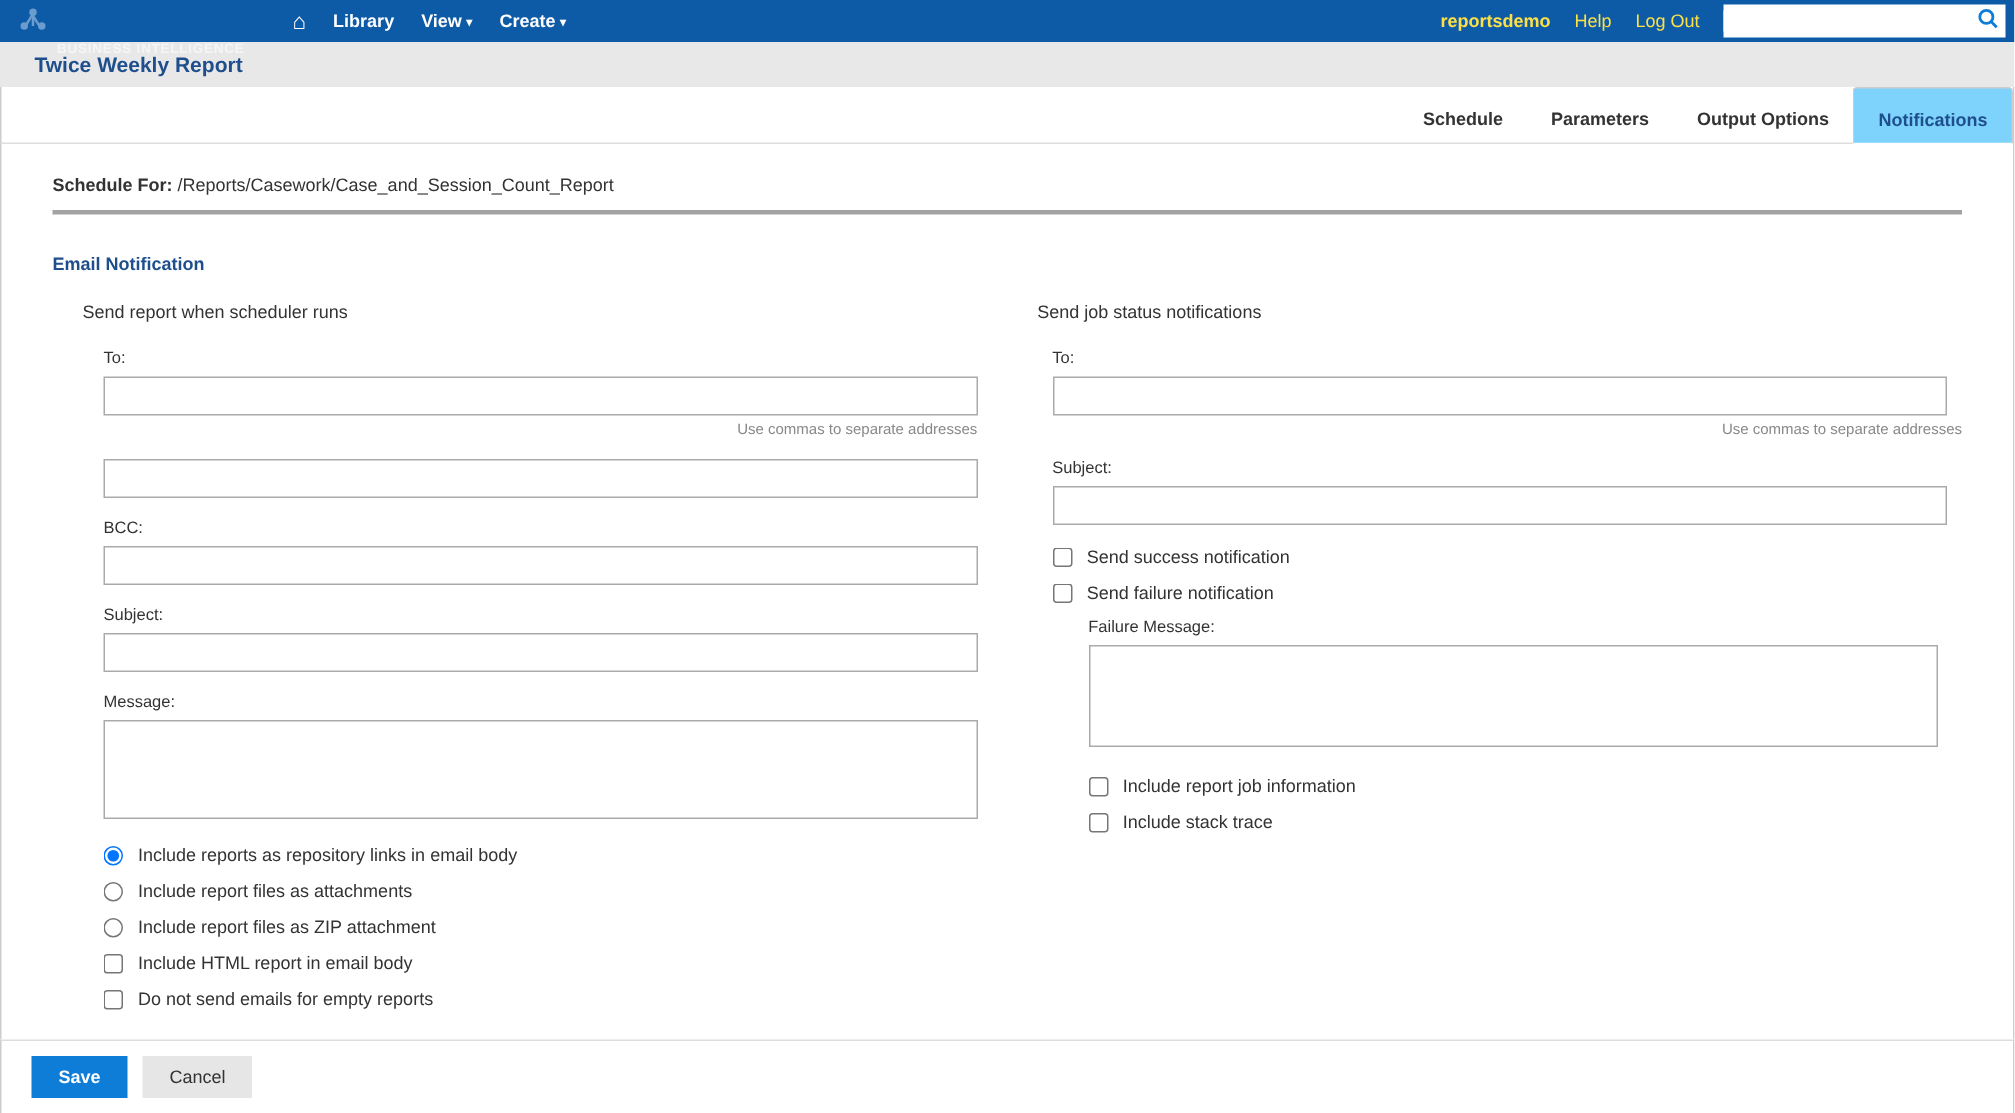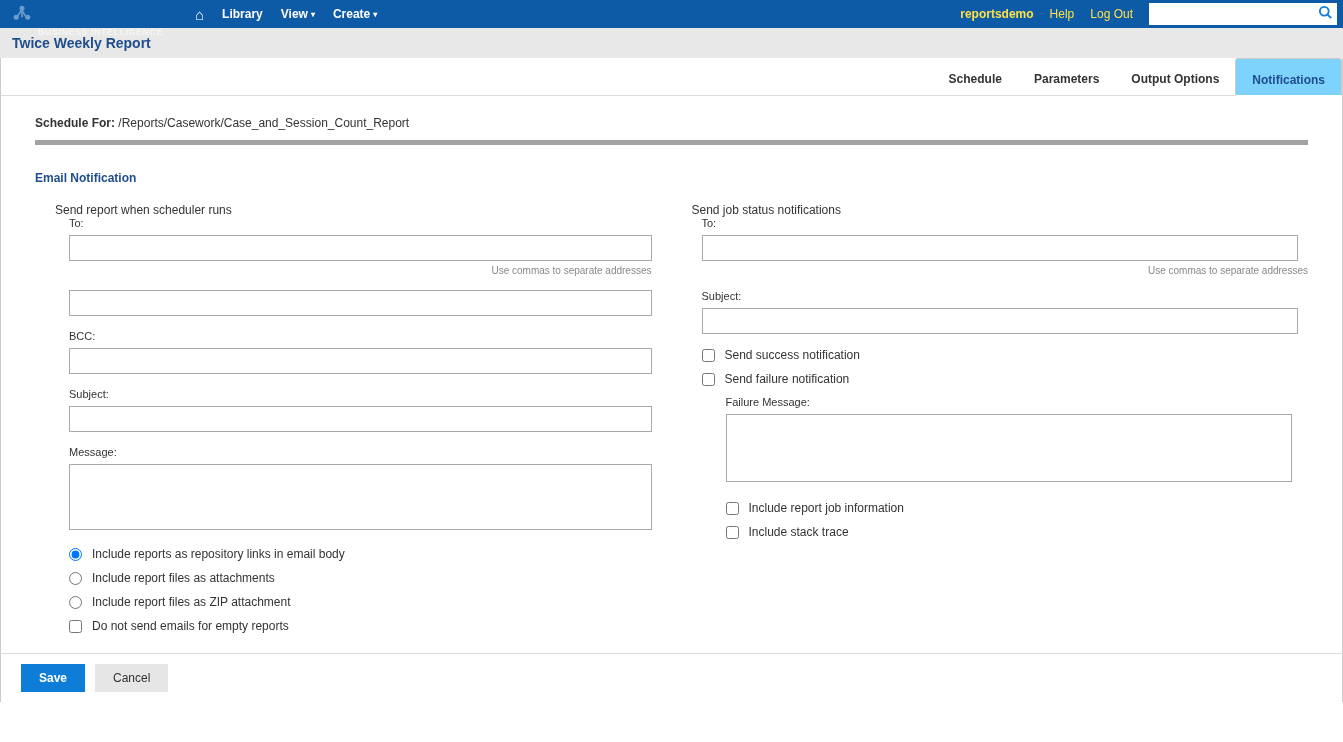--- a/index.html
+++ b/index.html
@@ -17,37 +17,37 @@
   .home-icon { font-size: 15px; }
   .dropdown-caret { font-size: 8px; margin-left: 3px; }
   .nav-right { margin-left: auto; display: flex; align-items: center; gap: 16px; padding-right: 6px; }
   .nav-right a { color: #fde047; text-decoration: none; font-size: 12px; }
   .nav-right .user { font-weight: bold; }
   .searchbox { background: #fff; height: 22px; width: 188px; display: flex; align-items: center; padding-right: 4px; }
   .searchbox input { border: none; outline: none; flex: 1; padding: 0 6px; font-size: 12px; }
   .search-icon { color: #0d5aa7; font-size: 15px; cursor: pointer; }
   
   
-  .titlebar { background: #e8e8e8; padding: 7px 12px; }
+  .titlebar { background: #e8e8e8; padding: 7px 23px; }
   .titlebar h1 { color: #1e4e8c; font-size: 14px; font-weight: bold; }
   
   
   .tabbar { border-bottom: 1px solid #ddd; display: flex; justify-content: flex-end; padding: 0 0; background: #fff; border-left: 1px solid #ccc; border-right: 1px solid #ccc;}
   .tab { padding: 14px 16px 8px 16px; font-size: 12px; font-weight: bold; color: #333; cursor: pointer; }
   .tab.active { color: #1e4e8c; border: 1px solid #ccc; border-bottom: 1px solid #fff; border-radius: 3px 3px 0 0; margin-bottom: -1px; background: #7dd3fc; }
   
   
   .content { padding: 20px 34px 10px 34px; border-left: 1px solid #ccc; border-right: 1px solid #ccc; }
-  .schedule-for { padding-bottom: 10px; border-bottom: 5px solid #a3a3a3; margin-bottom: 26px; }
+  .schedule-for { padding-bottom: 10px; border-bottom: 3px solid #a3a3a3; margin-bottom: 26px; }
   .schedule-for .lbl { font-weight: bold; }
   .section-header { color: #1e4e8c; font-weight: bold; font-size: 12px; margin-bottom: 18px; }
   
   .two-col { display: flex; gap: 40px; }
   .col { flex: 1; }
-  .subhead { font-size: 12px; margin-left: 20px;}
+  .subhead { font-size: 12px; margin-bottom: 18px; margin-left: 20px;}
   
   .field { margin-left: 34px; margin-bottom: 14px; }
   .field label { display: block; font-size: 11px; margin-bottom: 6px; }
   .field input[type="text"] { width: 100%; max-width: 596px; height: 26px; border: 1px solid #aaa; padding: 0 6px; font-size: 12px; }
   .field textarea { width: 100%; max-width: 596px; border: 1px solid #aaa; padding: 4px 6px; font-size: 12px; font-family: inherit; resize: none; }
   .hint { font-size: 10px; color: #888; margin-top: 4px; text-align: right; }
   
   .options { margin-left: 34px; }
   .opt-row { display: flex; align-items: center; margin-bottom: 10px; font-size: 12px; }
   .opt-row input { margin-right: 10px; }
@@ -170,20 +170,24 @@
         <div class="opt-row">
           <input type="radio" name="attachmode" style="">
           <span>Include report files as attachments</span>
         </div>
         <div class="opt-row">
           <input type="radio" name="attachmode" style="">
           <span>Include report files as ZIP attachment</span>
         </div>
         <div class="opt-row">
           <input type="checkbox" style="">
+          <span>Include HTML report in email body</span>
+        </div>
+        <div class="opt-row">
+          <input type="checkbox" style="">
           <span>Do not send emails for empty reports</span>
         </div>
       </div>
     </div>
 
     <div class="col">
       <div class="subhead" style="margin-left:0">Send job status notifications</div>
 
       <div class="field" style="margin-left:10px">
         <label>To:</label>

